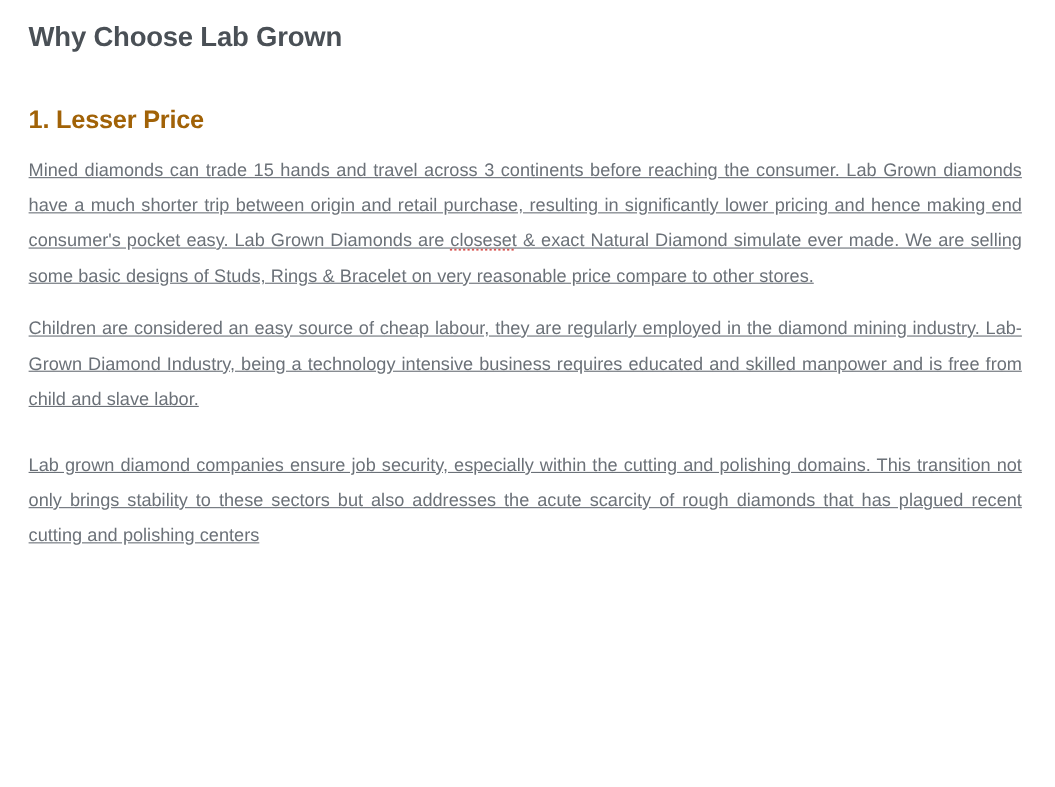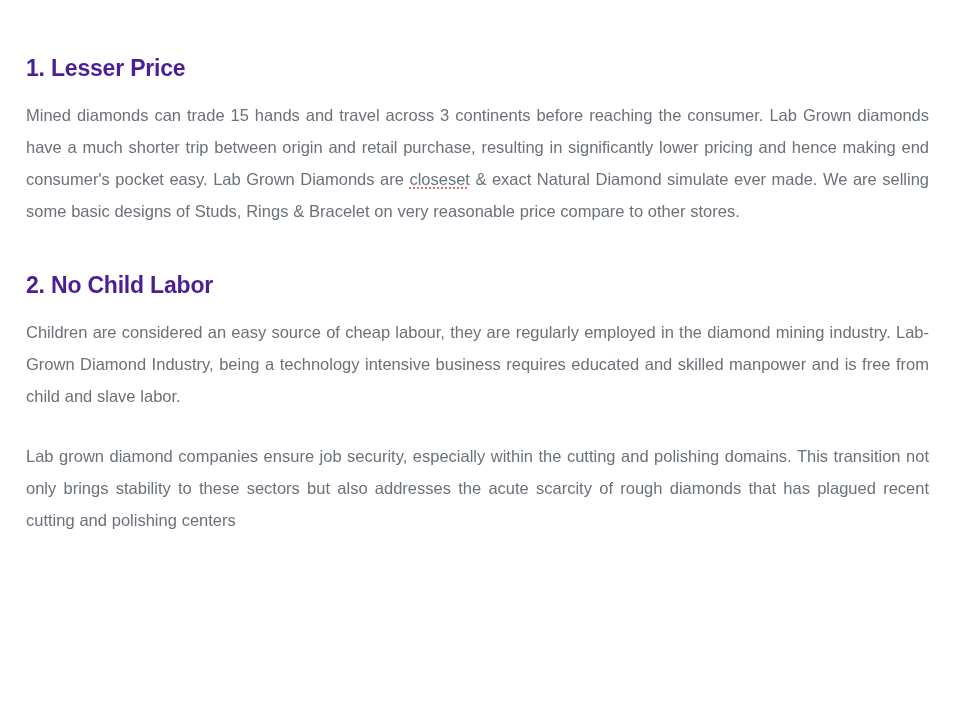--- a/index.html
+++ b/index.html
@@ -26,55 +26,56 @@
     line-height: 1.25;
     font-weight: bold;
     color: #4a5056;
     margin: 9px 0 0 0;
     letter-spacing: -0.2px;
   }
   h2.section-title {
     font-size: 23px;
     line-height: 1.25;
     font-weight: bold;
-    color: #4c1d95;
+    color: #a16207;
     margin: 44px 0 0 0;
     letter-spacing: -0.2px;
   }
   p.body-text {
     font-size: 16.5px;
     line-height: 32px;
     color: #6b7178;
     margin: 16px 0 0 0;
     text-align: justify;
     text-justify: inter-word;
     max-width: 903px;
     word-spacing: 0.2px;
+    text-decoration: underline;
   }
   p.body-text.last-nojustify {
     text-align: justify;
     margin-top: 28px;
   }
   .misspelled {
     text-decoration: underline;
     text-decoration-style: dotted;
     text-decoration-color: #d9534f;
     text-underline-offset: 3px;
   }
 </style>
 </head>
 <body>
 
 <div class="page">
 
+  <h1 class="doc-title">Why Choose Lab Grown</h1>
 
   <h2 class="section-title">1. Lesser Price</h2>
 
   <p class="body-text"><span>Mined diamonds can trade 15 hands and travel across 3 continents before reaching the consumer. Lab Grown diamonds have a much shorter trip between origin and retail purchase, resulting in significantly lower pricing and hence making end consumer's pocket easy. Lab Grown Diamonds are </span><span class="misspelled">closeset</span><span> &amp; exact Natural Diamond simulate ever made.  We are selling some basic designs of Studs, Rings &amp; Bracelet on very reasonable price compare to other stores.</span></p>
 
-  <h2 class="section-title">2. No Child Labor</h2>
 
   <p class="body-text">Children are considered an easy source of cheap labour, they are regularly employed in the diamond mining industry. Lab-Grown Diamond Industry, being a technology intensive business requires educated and skilled manpower and is free from child and slave labor.</p>
 
 
   <p class="body-text last-nojustify">Lab grown diamond companies ensure job security, especially within the cutting and polishing domains. This transition not only brings stability to these sectors but also addresses the acute scarcity of rough diamonds that has plagued recent cutting and polishing centers</p>
 
 </div>
 
 </body></html>

